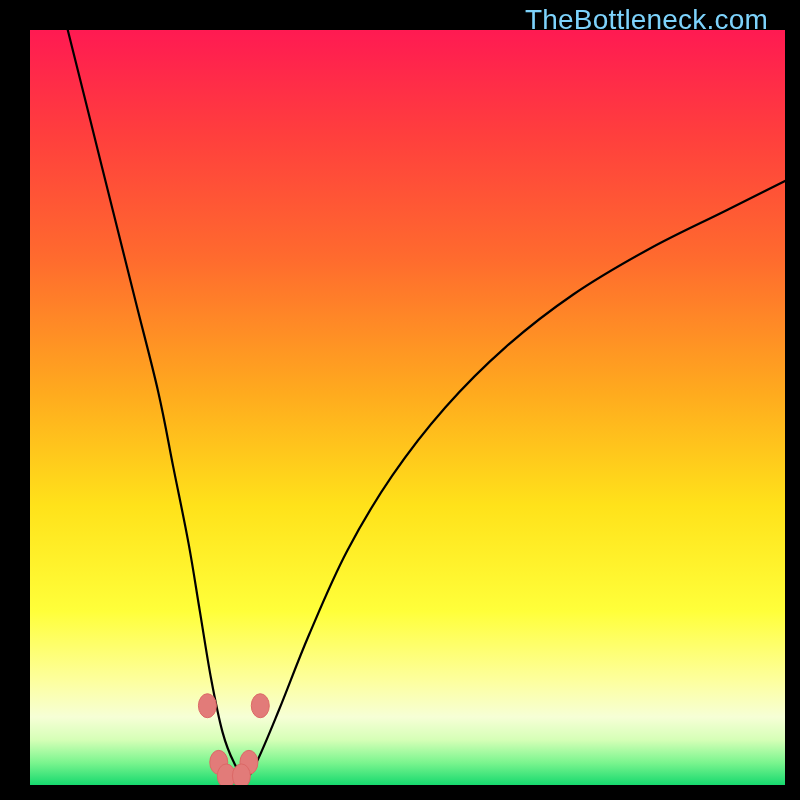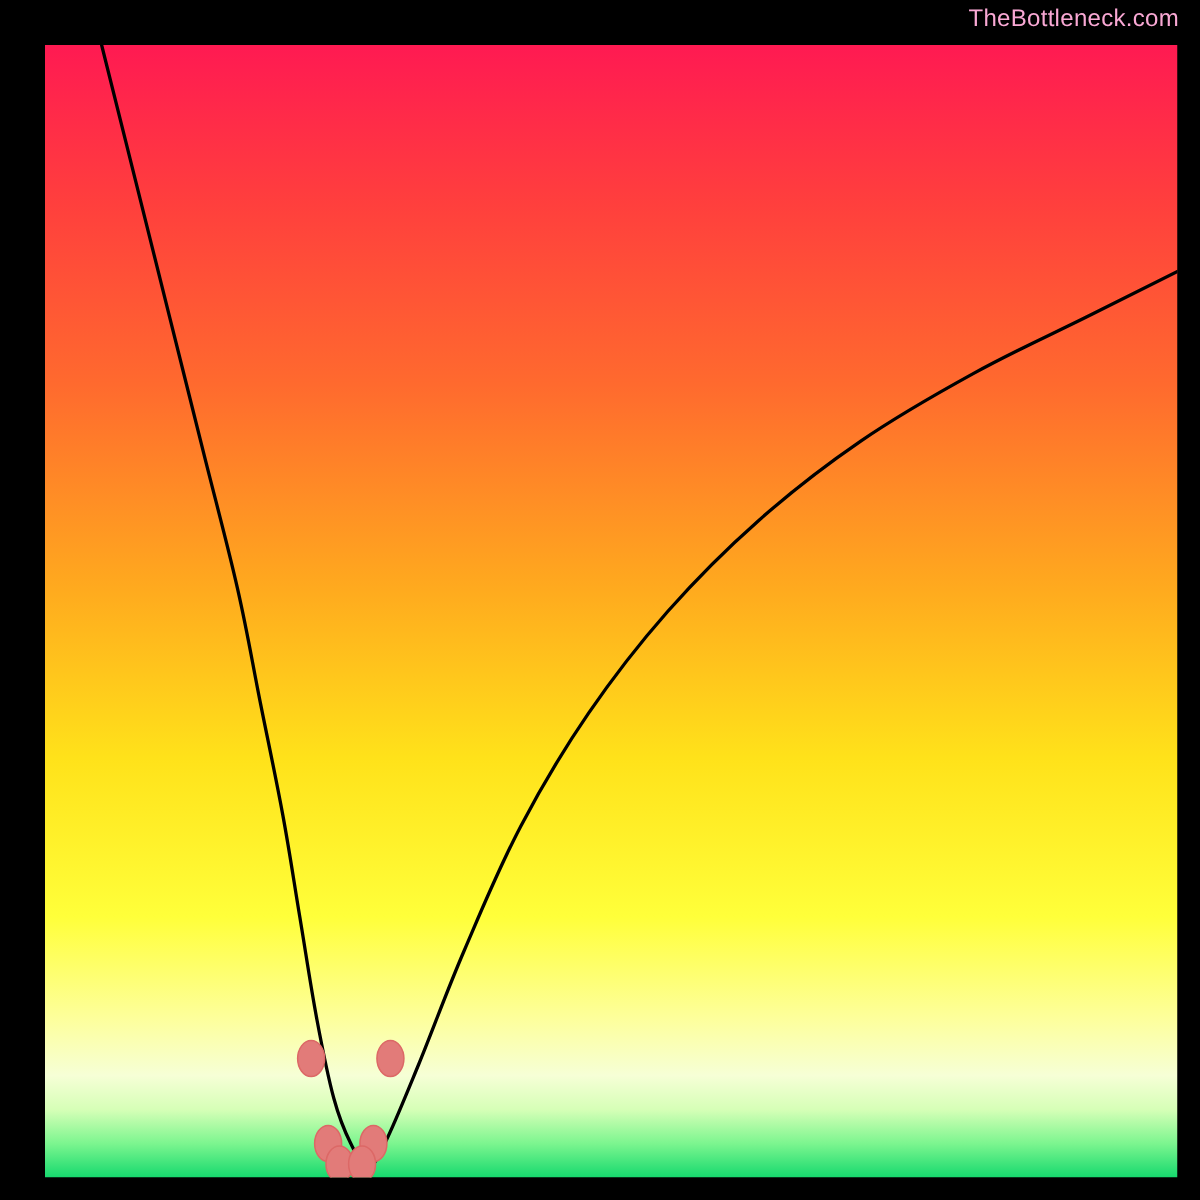--- a/index.html
+++ b/index.html
@@ -31,23 +31,23 @@
   }
   .curve-svg {
     position: absolute;
     left: 0; top: 0;
     width: 755px;
     height: 755px;
   }
   .watermark {
     position: absolute;
     top: 4px;
-    right: 14px;
-    color: #f9a8d4;
-    font-size: 16px;
+    right: 32px;
+    color: #7dd3fc;
+    font-size: 28px;
     font-weight: 400;
     letter-spacing: 0.2px;
     user-select: none;
   }
 </style>
 </head>
 <body>
 
 <div class="frame">
   <div class="plot">

